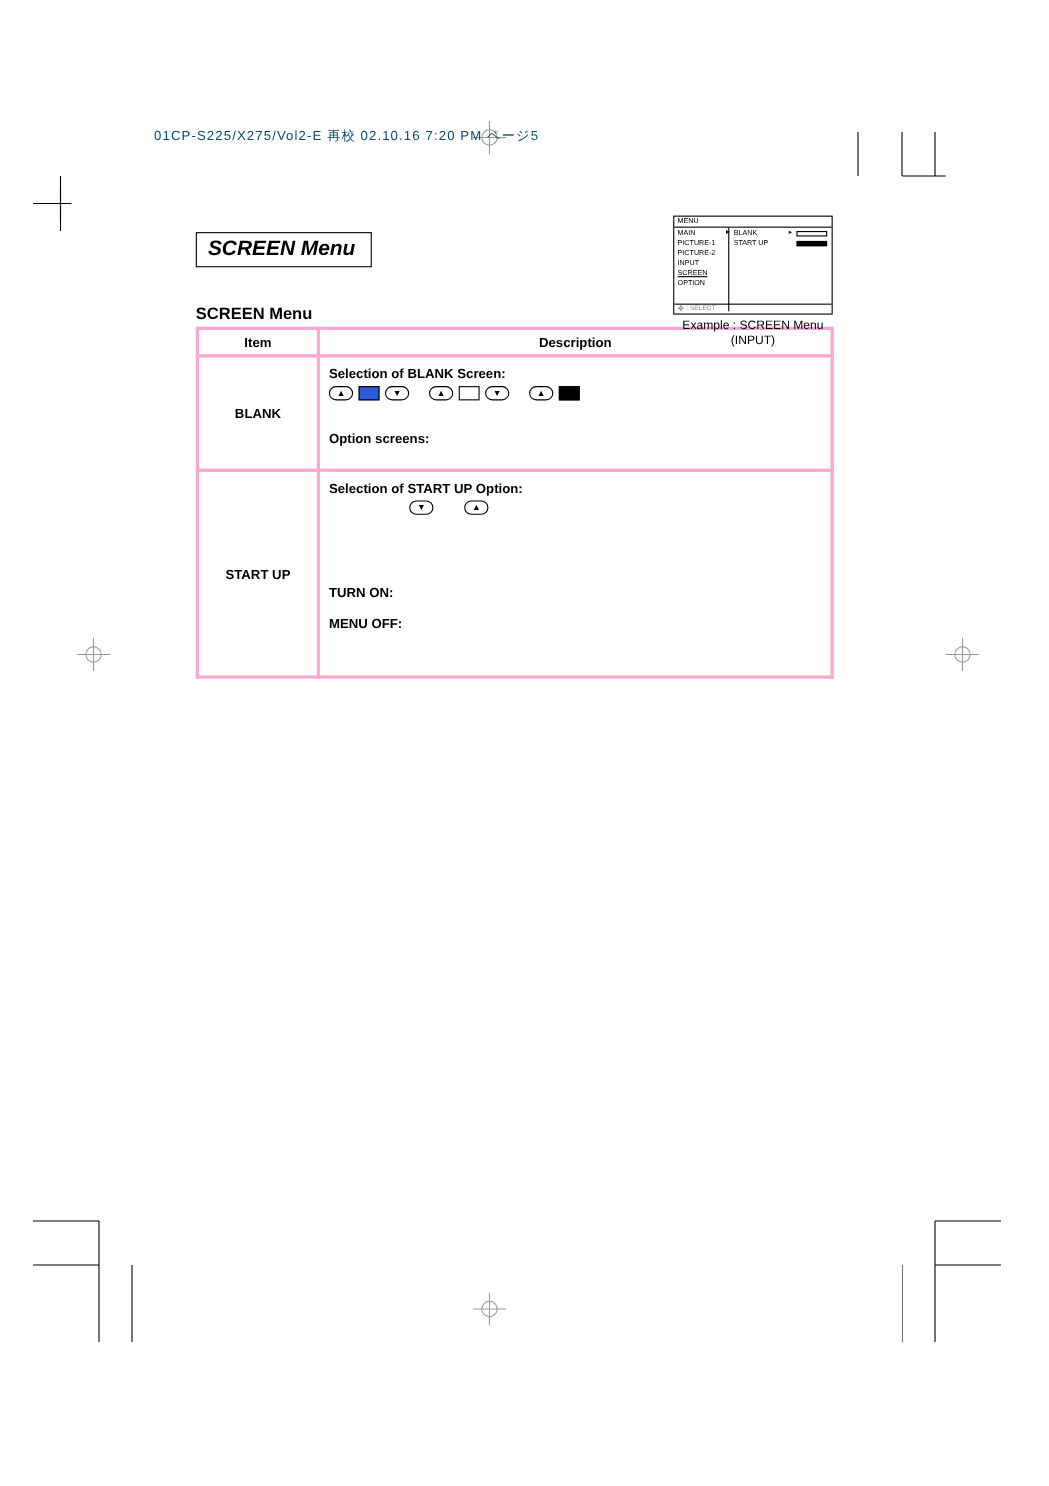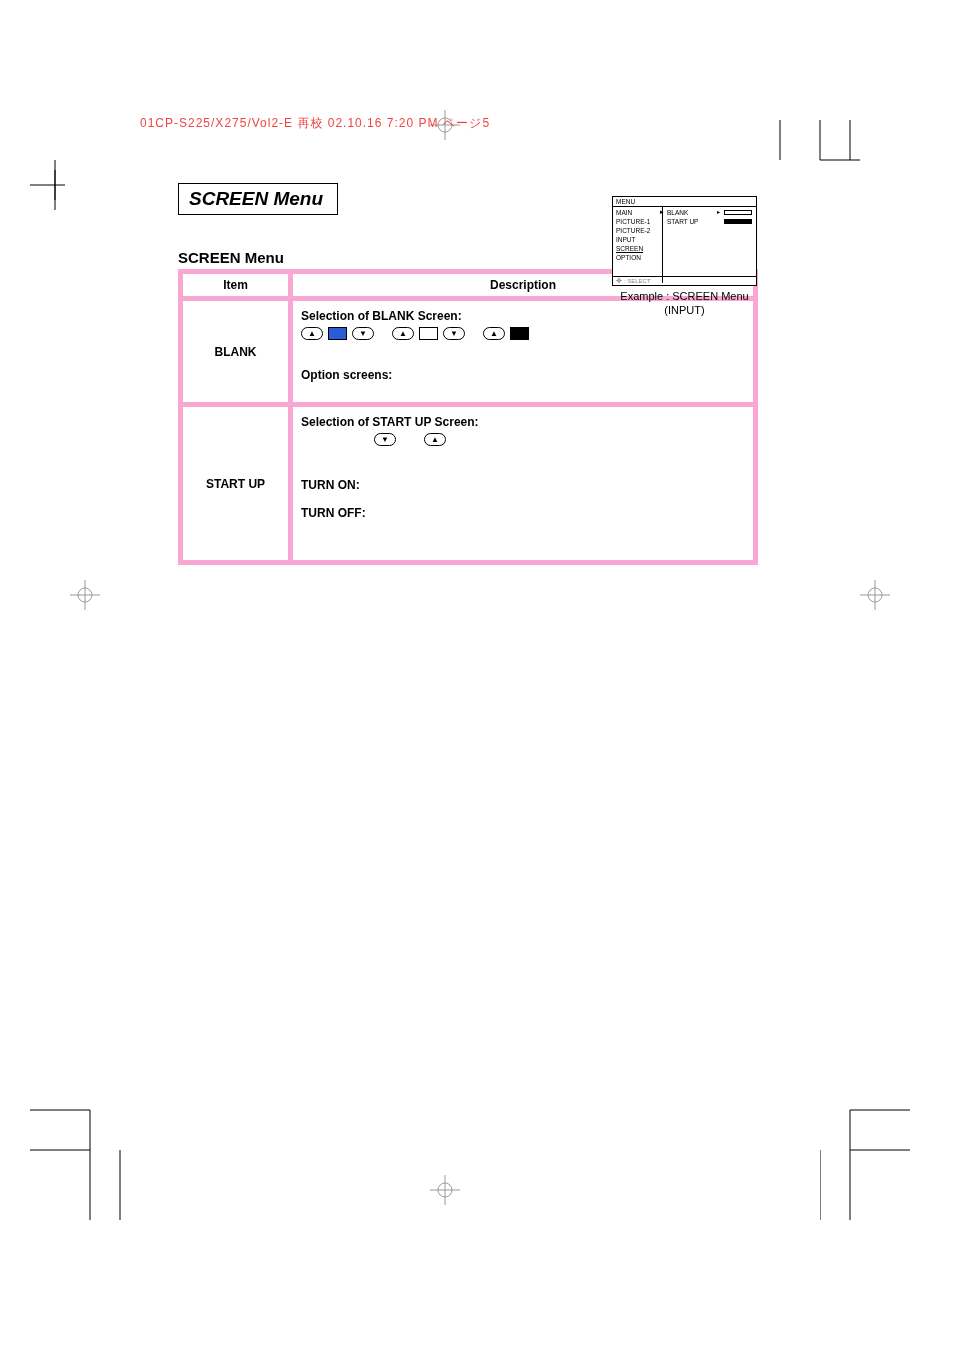--- a/index.html
+++ b/index.html
@@ -18,29 +18,29 @@
       position: absolute;
       stroke: #000;
       stroke-width: 1;
       fill: none;
     }
     .header-info {
       position: absolute;
       top: 115px;
       left: 140px;
       font-size: 12px;
-      color: #ef4444;
+      color: #0c4a6e;
       letter-spacing: 1px;
     }
     .register-mark {
       position: absolute;
     }
     .content {
       position: absolute;
-      top: 183px;
+      top: 211px;
       left: 178px;
       width: 580px;
     }
     .title-box {
       border: 1.5px solid #000;
       display: inline-block;
       padding: 4px 14px 4px 10px;
       margin-bottom: 6px;
     }
     .title-text {
@@ -149,21 +149,21 @@
       font-size: 15px;
       margin-top: 28px;
       margin-bottom: 3px;
     }
     .main-table {
       border-collapse: collapse;
       width: 580px;
       border: 1.5px solid #000;
     }
     .main-table th, .main-table td {
-      border: 5px solid #f9a8d4;
+      border: 3px solid #f9a8d4;
       font-size: 12px;
       vertical-align: top;
     }
     .main-table th {
       font-weight: bold;
       text-align: center;
       padding: 4px;
     }
     .th-item {
       width: 110px;
@@ -211,21 +211,21 @@
       background: #fff;
     }
     .icon-rect-black {
       background: #000;
     }
     .desc-sub {
       font-weight: bold;
       margin-top: 28px;
     }
     .row2-desc .desc-sub {
-      margin-top: 32px;
+      margin-top: 64px;
     }
     .row2-desc .desc-sub + .desc-sub {
       margin-top: 14px;
     }
   </style>
 </head>
 <body>
 
 <svg class="crop-mark" style="top:160px;left:30px" width="50" height="50">
   <line x1="0" y1="25" x2="35" y2="25"></line>
@@ -306,29 +306,29 @@
             <span style="width:8px"></span>
             <span class="icon-btn">▲</span>
             <span class="icon-rect icon-rect-black"></span>
           </div>
           <div class="desc-sub">Option screens:</div>
         </td>
       </tr>
       <tr>
         <td class="item-cell">START UP</td>
         <td class="desc-cell row2-desc">
-          <div class="desc-heading">Selection of START UP Screen:</div>
+          <div class="desc-heading">Selection of START UP Option:</div>
           <div class="icon-row">
             <span style="width:68px"></span>
             <span class="icon-btn">▼</span>
             <span style="width:18px"></span>
             <span class="icon-btn">▲</span>
           </div>
           <div class="desc-sub">TURN ON:</div>
-          <div class="desc-sub" style="margin-top:14px">TURN OFF:</div>
+          <div class="desc-sub" style="margin-top:14px">MENU OFF:</div>
           <div style="height:20px"></div>
         </td>
       </tr>
     </tbody>
   </table>
 </div>
 
 <div class="osd-container">
   <div class="osd-box">
     <div class="osd-menu-header">MENU</div>

